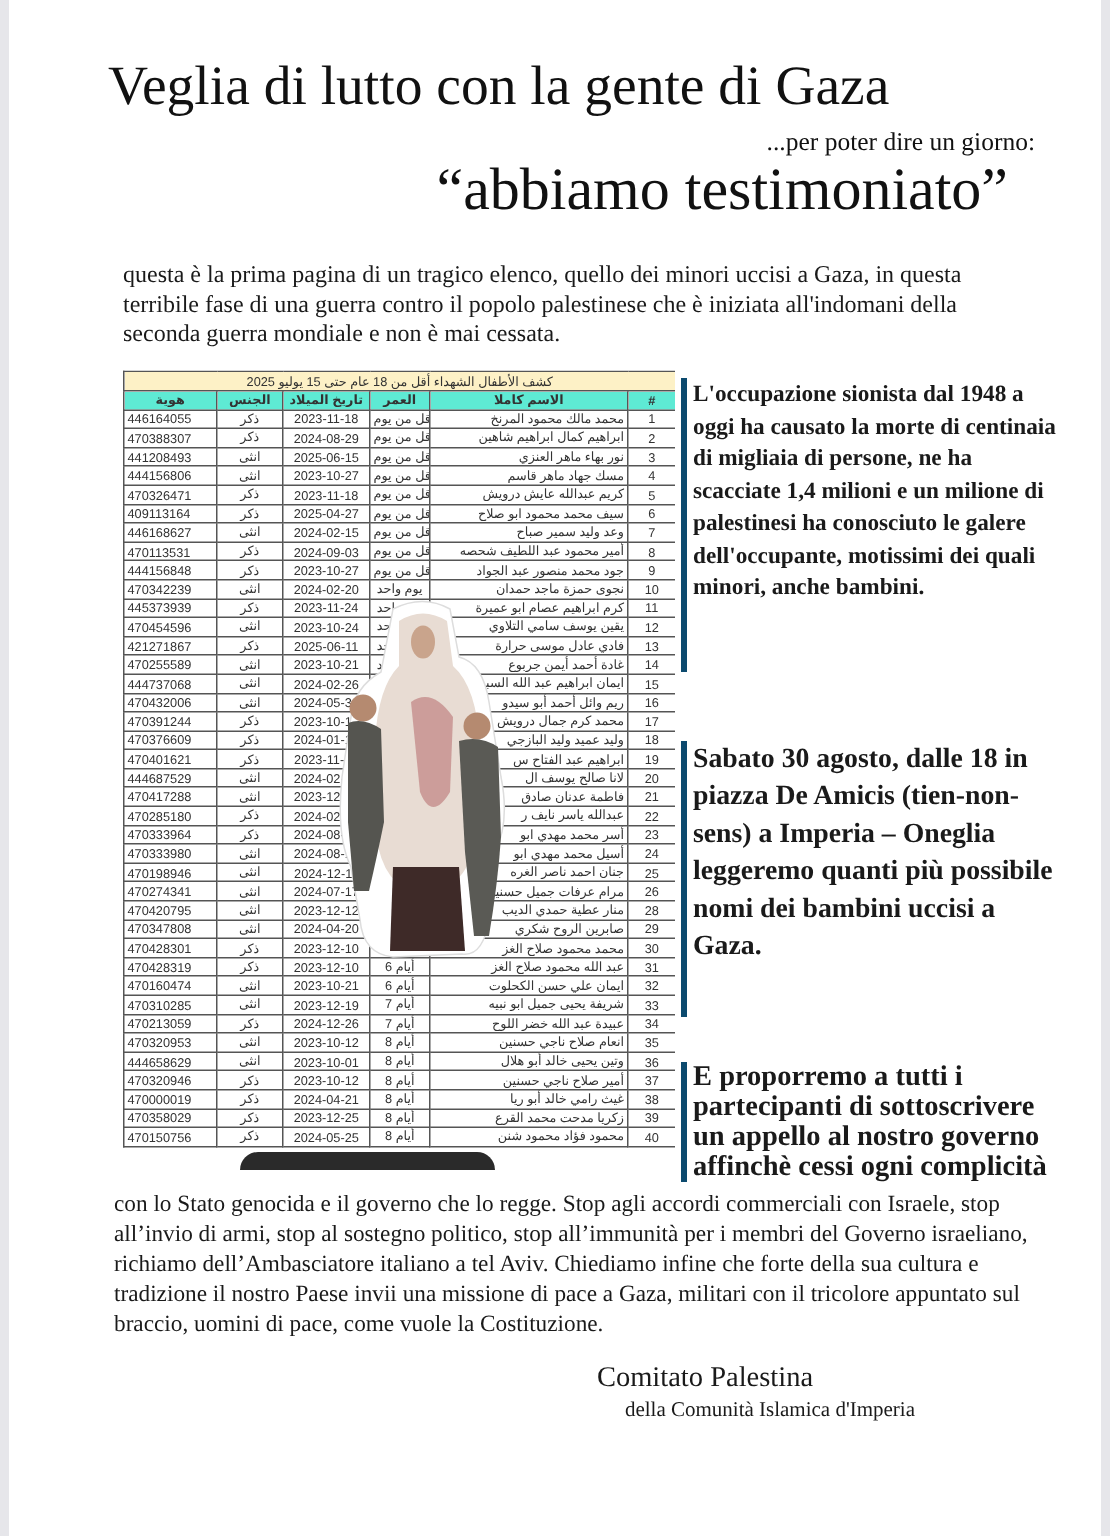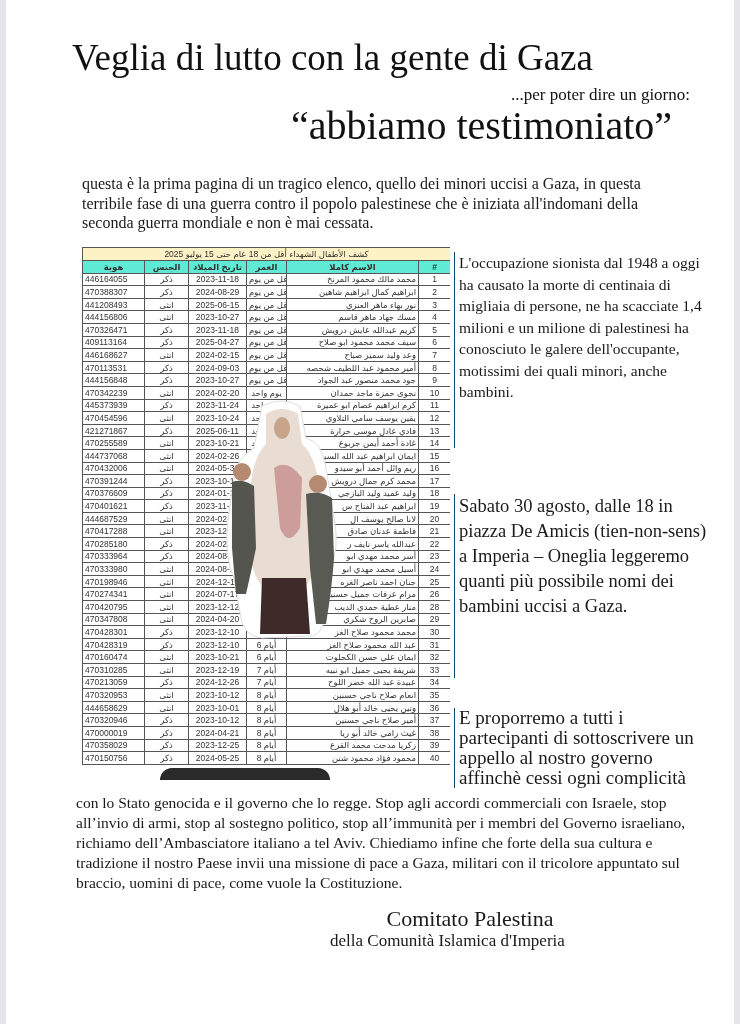--- a/index.html
+++ b/index.html
@@ -59,37 +59,37 @@
   }
   .photo svg { width: 100%; height: 100%; display: block; }
   .bottom-shadow {
     position: absolute; left: 160px; top: 768px; width: 170px; height: 12px;
     background: #2a2a2a; border-radius: 40px 40px 0 0;
   }
 
   .side-text {
     position: absolute; left: 454px; width: 248px;
     font-size: 17.5px; line-height: 23.5px; color: #1a1a1a;
-    border-left: 1px solid #0c4a6e; padding-left: 4px;
+    border-left: 4px solid #0c4a6e; padding-left: 4px; font-weight: bold;
   }
   .side1 { top: 252px; font-size: 15.5px; line-height: 21.5px; height: 196px; }
   .side2 { top: 494px; height: 184px; font-size: 18.5px; line-height: 25px; }
   .side3 { top: 708px; font-size: 19px; line-height: 20px; height: 80px; }
 
   .body-text {
     position: absolute; left: 76px; top: 793px; width: 640px;
     font-size: 15.5px; line-height: 20px;
   }
   .sig-name {
     position: absolute; left: 330px; top: 908px; width: 280px; text-align: center;
-    font-size: 22px; line-height: 22px; font-family: Liberation Serif, serif;
+    font-size: 19px; line-height: 22px; font-family: Liberation Serif, serif;
   }
   .sig-sub {
-    position: absolute; left: 330px; top: 932px; width: 280px; text-align: left;
-    font-size: 17px; line-height: 18px;
+    position: absolute; left: 330px; top: 932px; width: 280px; text-align: right;
+    font-size: 14px; line-height: 18px;
   }
 </style>
 </head>
 <body>
 
 <div class="edge-left"></div>
 <div class="edge-right"></div>
 
 <h1 class="title" style="margin:0;font-weight:normal;">Veglia di lutto con la gente di Gaza</h1>
 <div class="subtitle">...per poter dire un giorno:</div>

